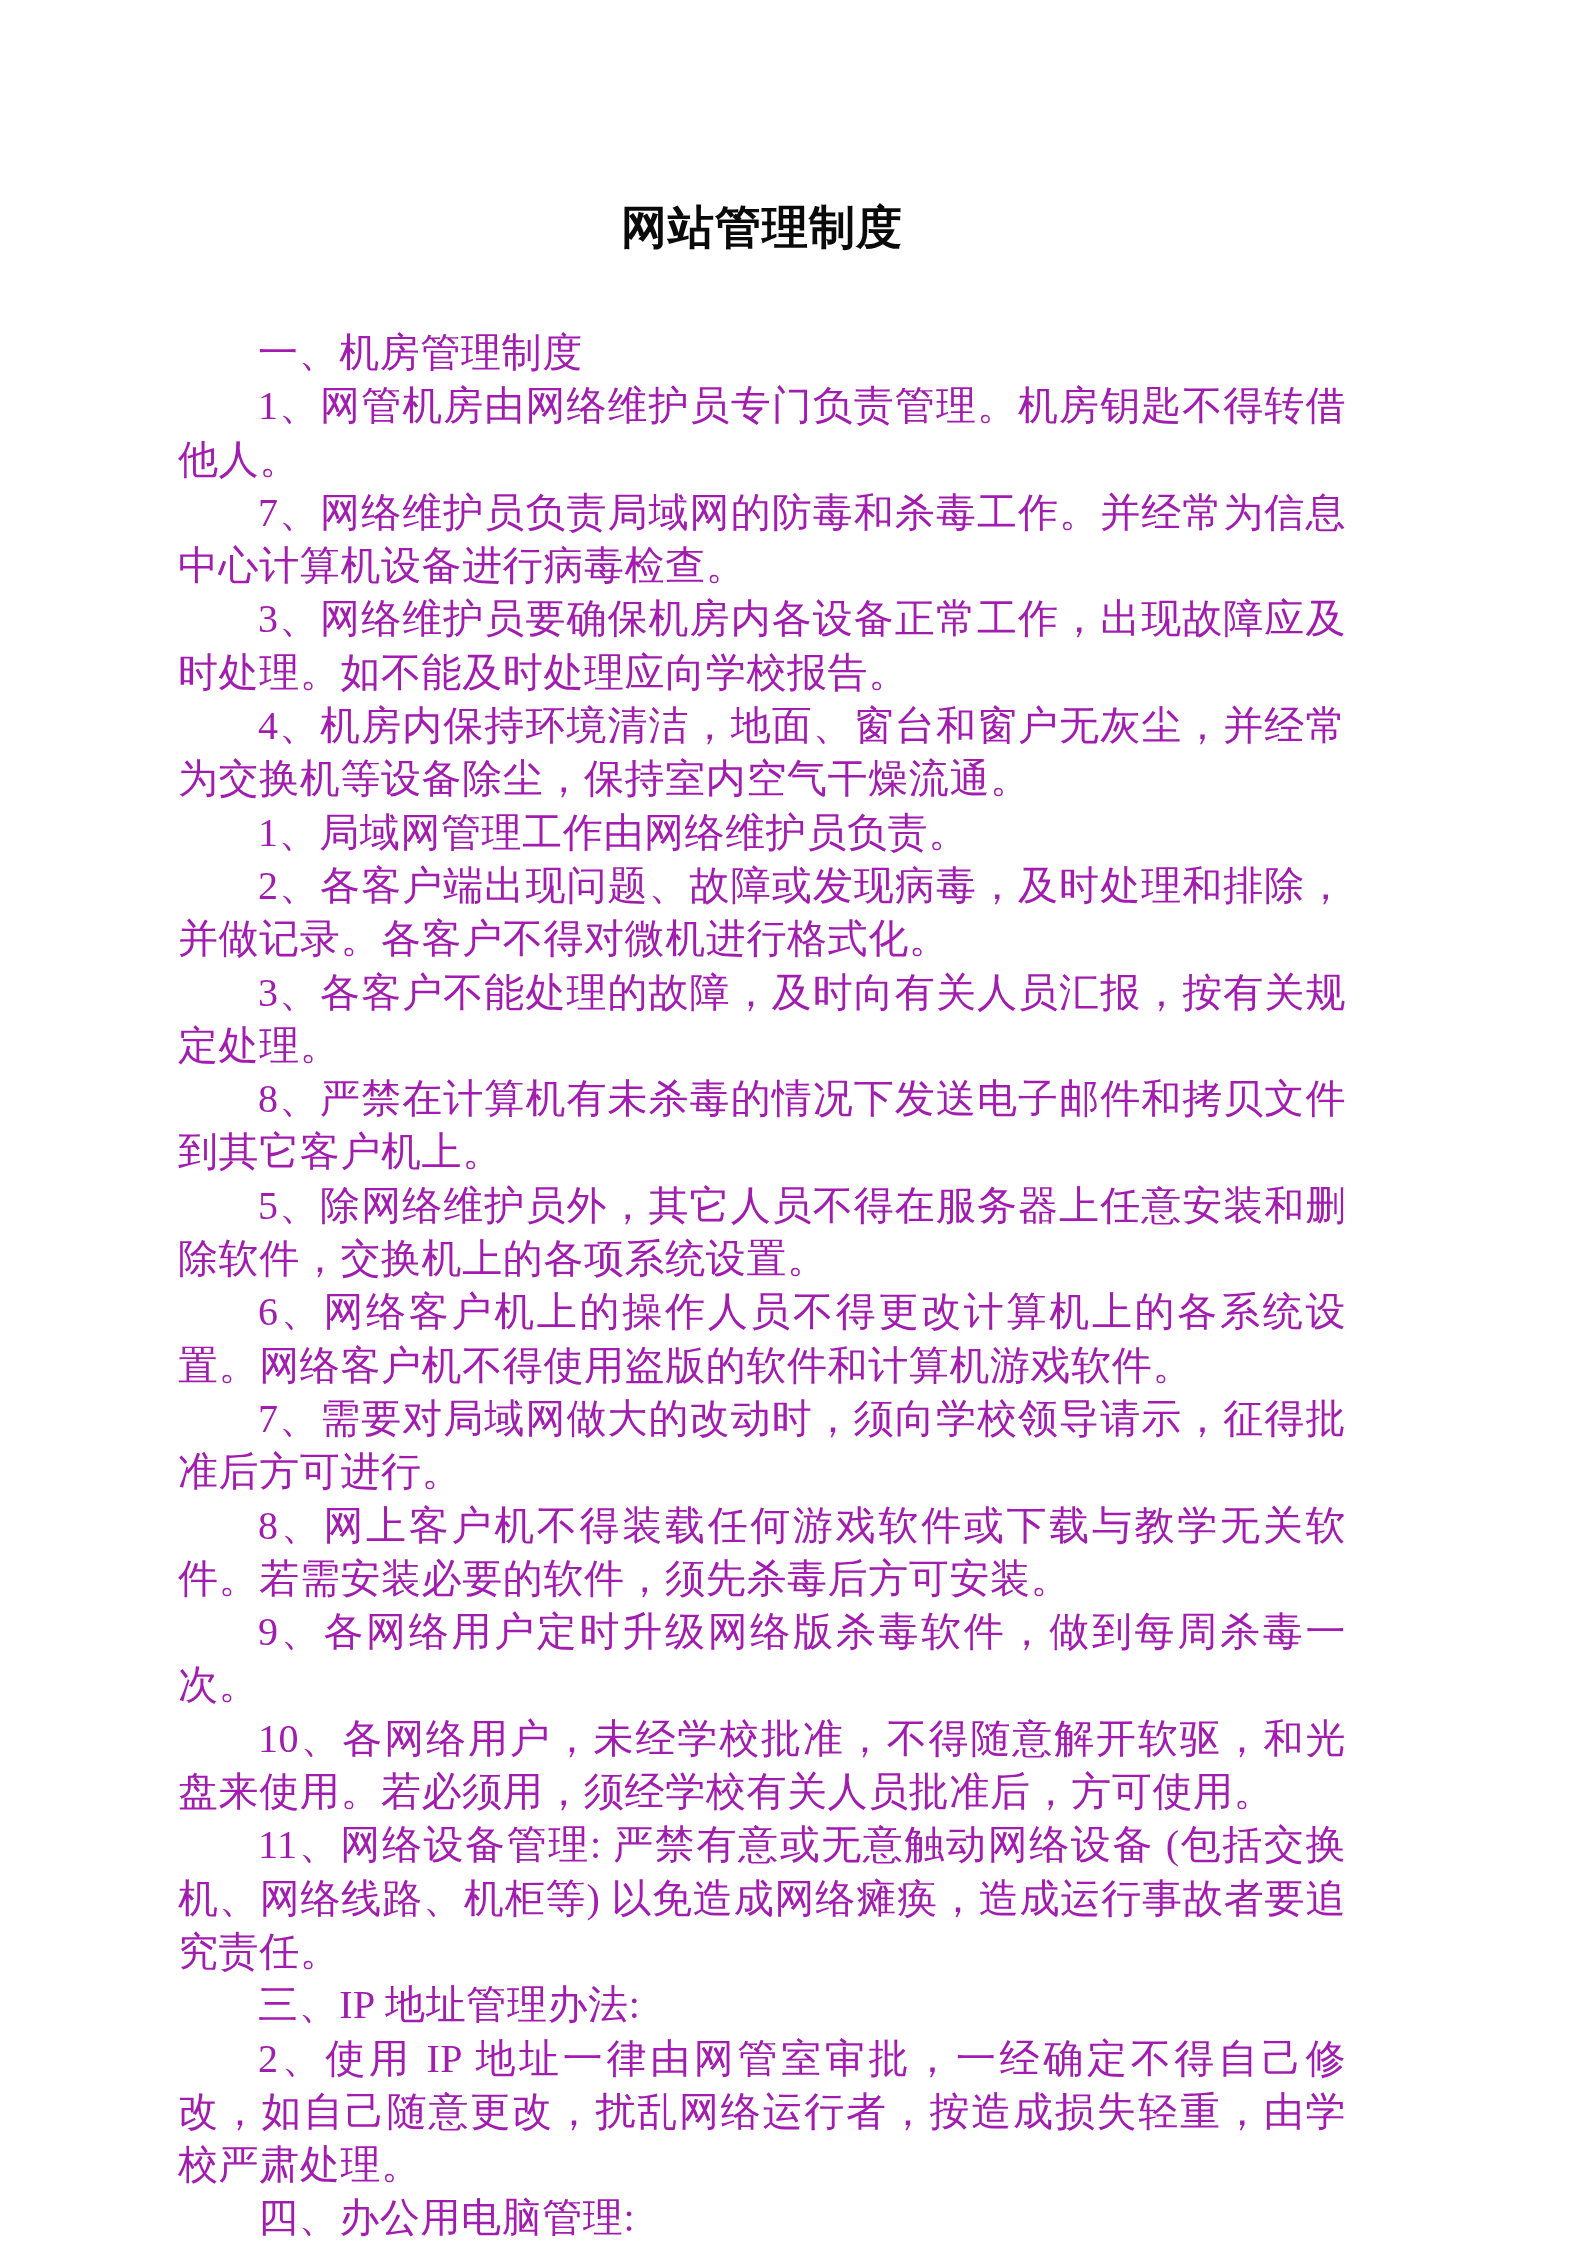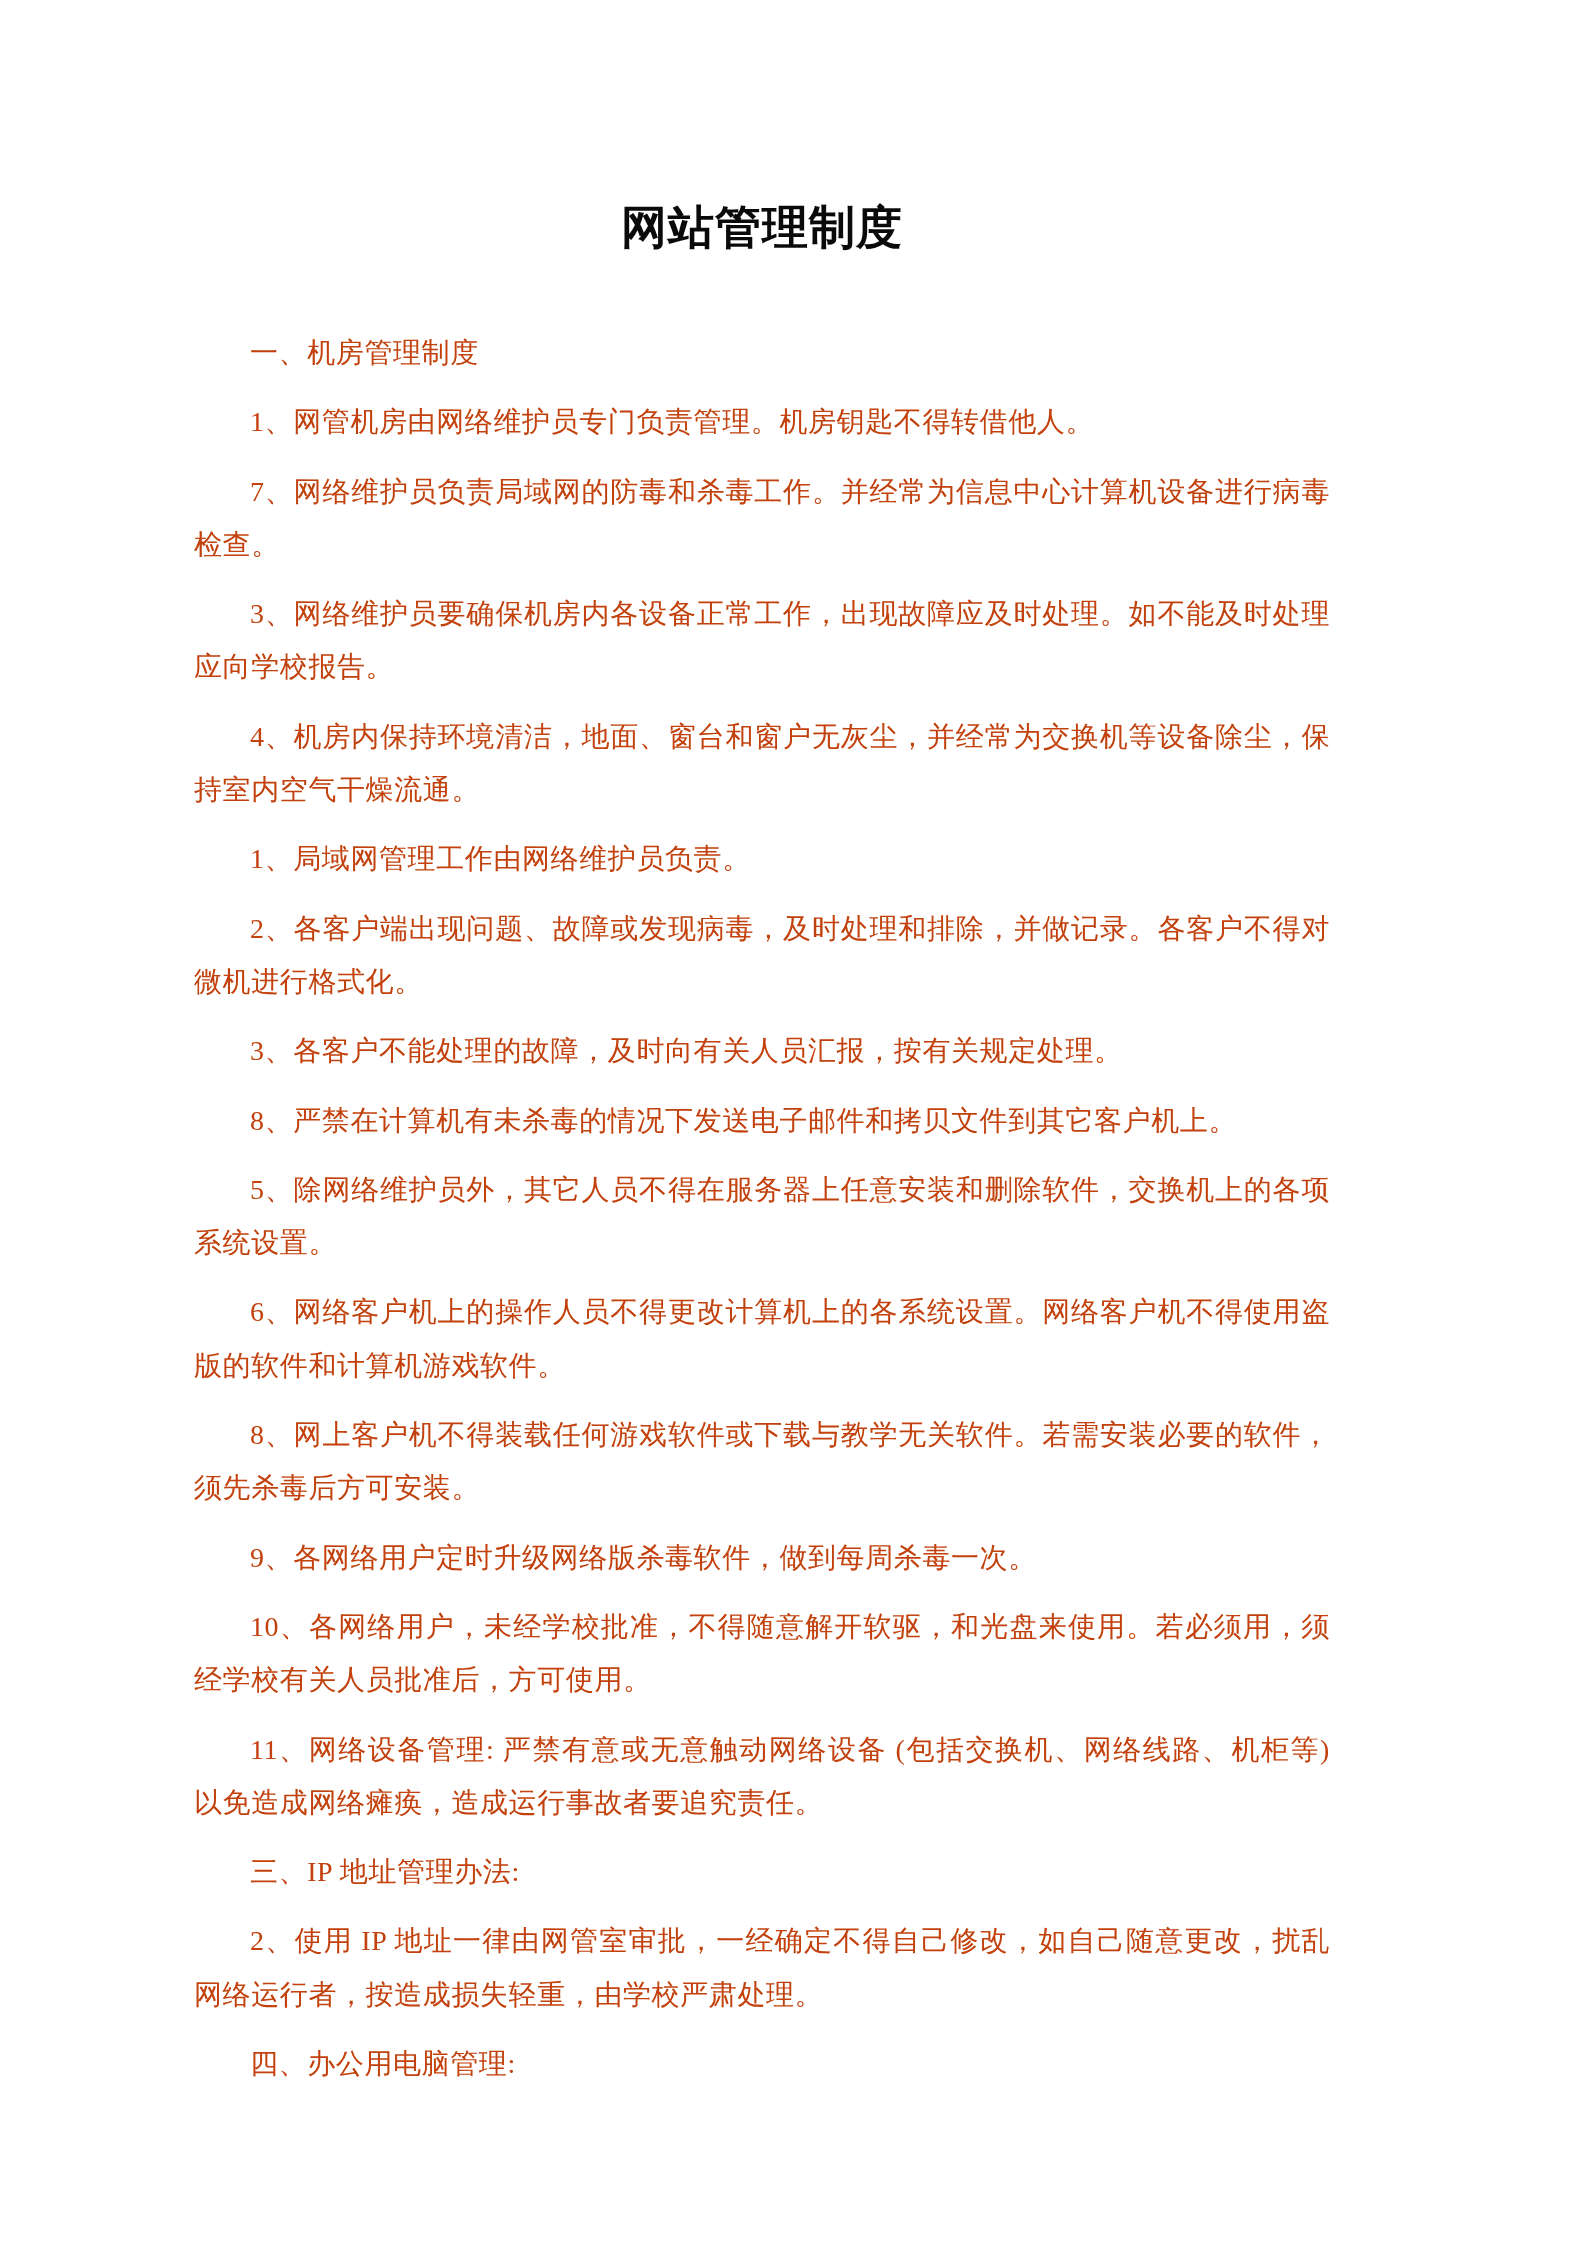--- a/index.html
+++ b/index.html
@@ -34,30 +34,30 @@
     font-size: 46px;
     line-height: 1;
     letter-spacing: 1px;
     padding-top: 204px;
     color: #0a0a0a;
   }
   .body-block {
     margin-top: 76px;
   }
   .para {
-    margin: 16px;
+    margin: 0;
     padding: 0;
-    font-size: 28px;
+    font-size: 40px;
     line-height: 53.3px;
     text-align: justify;
     text-justify: inter-character;
     text-align-last: left;
     text-indent: 2em;
     letter-spacing: 0.6px;
-    color: #c2410c;
+    color: #a21caf;
     word-break: break-all;
     font-family: "Liberation Serif", "DejaVu Serif", serif;
   }
   .para.heading {
     text-indent: 2em;
   }
   
   .para, .doc-title {
     -webkit-font-smoothing: antialiased;
   }
@@ -77,20 +77,21 @@
       <p class="para">7、网络维护员负责局域网的防毒和杀毒工作。并经常为信息中心计算机设备进行病毒检查。</p>
       <p class="para">3、网络维护员要确保机房内各设备正常工作，出现故障应及时处理。如不能及时处理应向学校报告。</p>
       <p class="para">4、机房内保持环境清洁，地面、窗台和窗户无灰尘，并经常为交换机等设备除尘，保持室内空气干燥流通。</p>
 
       <p class="para">1、局域网管理工作由网络维护员负责。</p>
       <p class="para">2、各客户端出现问题、故障或发现病毒，及时处理和排除，并做记录。各客户不得对微机进行格式化。</p>
       <p class="para">3、各客户不能处理的故障，及时向有关人员汇报，按有关规定处理。</p>
       <p class="para">8、严禁在计算机有未杀毒的情况下发送电子邮件和拷贝文件到其它客户机上。</p>
       <p class="para">5、除网络维护员外，其它人员不得在服务器上任意安装和删除软件，交换机上的各项系统设置。</p>
       <p class="para">6、网络客户机上的操作人员不得更改计算机上的各系统设置。网络客户机不得使用盗版的软件和计算机游戏软件。</p>
+      <p class="para">7、需要对局域网做大的改动时，须向学校领导请示，征得批准后方可进行。</p>
       <p class="para">8、网上客户机不得装载任何游戏软件或下载与教学无关软件。若需安装必要的软件，须先杀毒后方可安装。</p>
       <p class="para">9、各网络用户定时升级网络版杀毒软件，做到每周杀毒一次。</p>
       <p class="para">10、各网络用户，未经学校批准，不得随意解开软驱，和光盘来使用。若必须用，须经学校有关人员批准后，方可使用。</p>
       <p class="para">11、网络设备管理: 严禁有意或无意触动网络设备 (包括交换机、网络线路、机柜等) 以免造成网络瘫痪，造成运行事故者要追究责任。</p>
 
       <p class="para heading">三、IP 地址管理办法:</p>
       <p class="para">2、使用 IP 地址一律由网管室审批，一经确定不得自己修改，如自己随意更改，扰乱网络运行者，按造成损失轻重，由学校严肃处理。</p>
 
       <p class="para heading">四、办公用电脑管理:</p>
 

